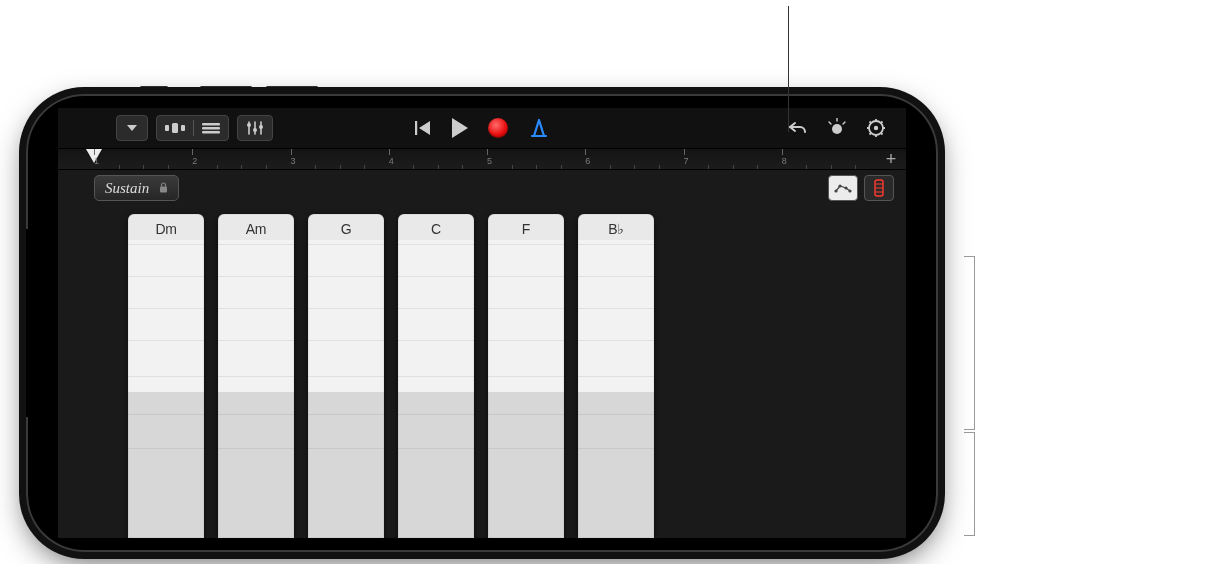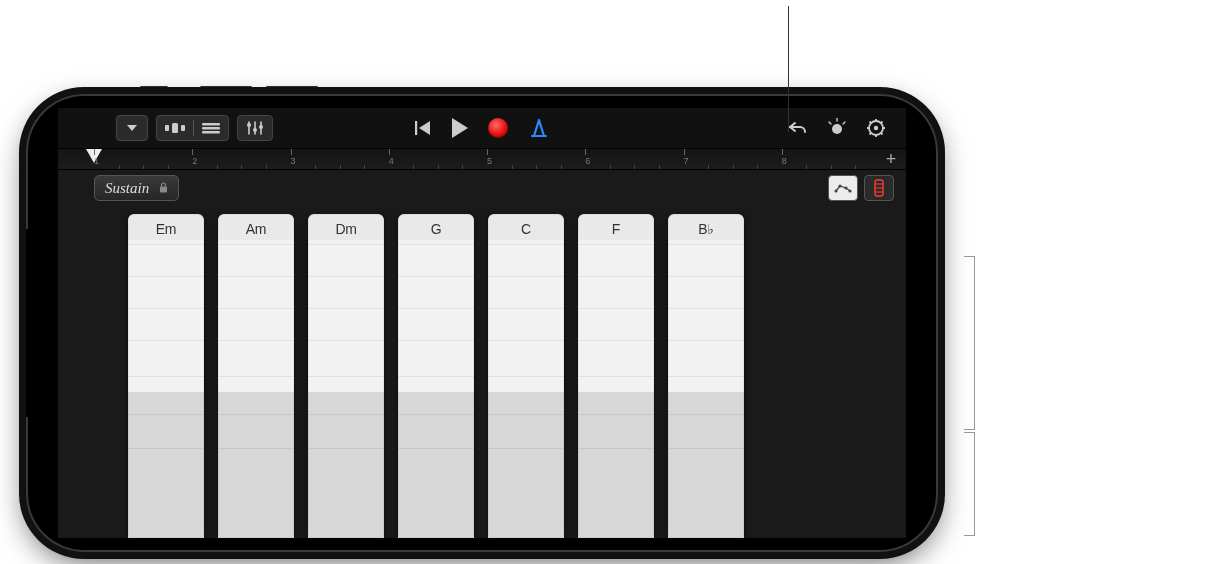--- a/index.html
+++ b/index.html
@@ -483,51 +483,41 @@
             <line x1="2" y1="5" x2="10" y2="5" stroke="#ff3b30" stroke-width="1.2"></line>
             <line x1="2" y1="9" x2="10" y2="9" stroke="#ff3b30" stroke-width="1.2"></line>
             <line x1="2" y1="13" x2="10" y2="13" stroke="#ff3b30" stroke-width="1.2"></line>
           </svg>
         </div>
       </div>
     </div>
 
     <div class="chord-area" id="chord-area">
 
-    <div class="chord-strip">
-          <div class="chord-label">Em</div>
+        <div class="chord-strip">
+          <div class="chord-label">Dm</div>
           <div class="l1"></div>
           <div class="l2"></div>
           <div class="l3"></div>
           <div class="l4"></div>
           <div class="l5"></div>
           <div class="l6"></div>
           <div class="l7"></div>
         </div>
         <div class="chord-strip">
           <div class="chord-label">Am</div>
           <div class="l1"></div>
           <div class="l2"></div>
           <div class="l3"></div>
           <div class="l4"></div>
           <div class="l5"></div>
           <div class="l6"></div>
           <div class="l7"></div>
         </div>
         <div class="chord-strip">
-          <div class="chord-label">Dm</div>
-          <div class="l1"></div>
-          <div class="l2"></div>
-          <div class="l3"></div>
-          <div class="l4"></div>
-          <div class="l5"></div>
-          <div class="l6"></div>
-          <div class="l7"></div>
-        </div>
-        <div class="chord-strip">
           <div class="chord-label">G</div>
           <div class="l1"></div>
           <div class="l2"></div>
           <div class="l3"></div>
           <div class="l4"></div>
           <div class="l5"></div>
           <div class="l6"></div>
           <div class="l7"></div>
         </div>
         <div class="chord-strip">

